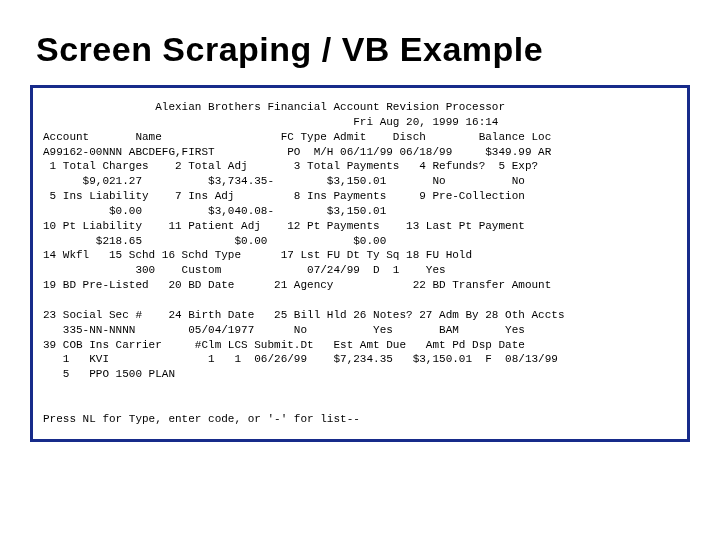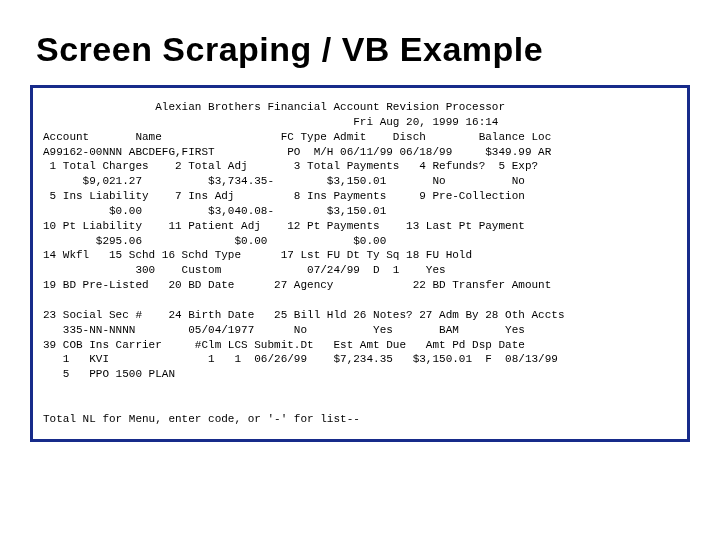--- a/index.html
+++ b/index.html
@@ -46,27 +46,27 @@
   <div class="terminal-box">
     <div class="term"><span>                 Alexian Brothers Financial Account Revision Processor</span>
 <span>                                               Fri Aug 20, 1999 16:14</span>
 <span>Account       Name                  FC Type Admit    Disch        Balance Loc</span>
 <span>A99162-00NNN ABCDEFG,FIRST           PO  M/H 06/11/99 06/18/99     $349.99 AR</span>
 <span> 1 Total Charges    2 Total Adj       3 Total Payments   4 Refunds?  5 Exp?</span>
 <span>      $9,021.27          $3,734.35-        $3,150.01       No          No</span>
 <span> 5 Ins Liability    7 Ins Adj         8 Ins Payments     9 Pre-Collection</span>
 <span>          $0.00          $3,040.08-        $3,150.01</span>
 <span>10 Pt Liability    11 Patient Adj    12 Pt Payments    13 Last Pt Payment</span>
-<span>        $295.06              $0.00             $0.00</span>
+<span>        $218.65              $0.00             $0.00</span>
 <span>14 Wkfl   15 Schd 16 Schd Type      17 Lst FU Dt Ty Sq 18 FU Hold</span>
 <span>              300    Custom             07/24/99  D  1    Yes</span>
-<span>19 BD Pre-Listed   20 BD Date      27 Agency            22 BD Transfer Amount</span>
+<span>19 BD Pre-Listed   20 BD Date      21 Agency            22 BD Transfer Amount</span>
 <span></span>
 <span>23 Social Sec #    24 Birth Date   25 Bill Hld 26 Notes? 27 Adm By 28 Oth Accts</span>
 <span>   335-NN-NNNN        05/04/1977      No          Yes       BAM       Yes</span>
 <span>39 COB Ins Carrier     #Clm LCS Submit.Dt   Est Amt Due   Amt Pd Dsp Date</span>
 <span>   1   KVI               1   1  06/26/99    $7,234.35   $3,150.01  F  08/13/99</span>
 <span>   5   PPO 1500 PLAN</span>
 <span></span>
 <span></span>
-<span>Total NL for Menu, enter code, or '-' for list--</span></div>
+<span>Press NL for Type, enter code, or '-' for list--</span></div>
   </div>
 </div>
 
 </body></html>

